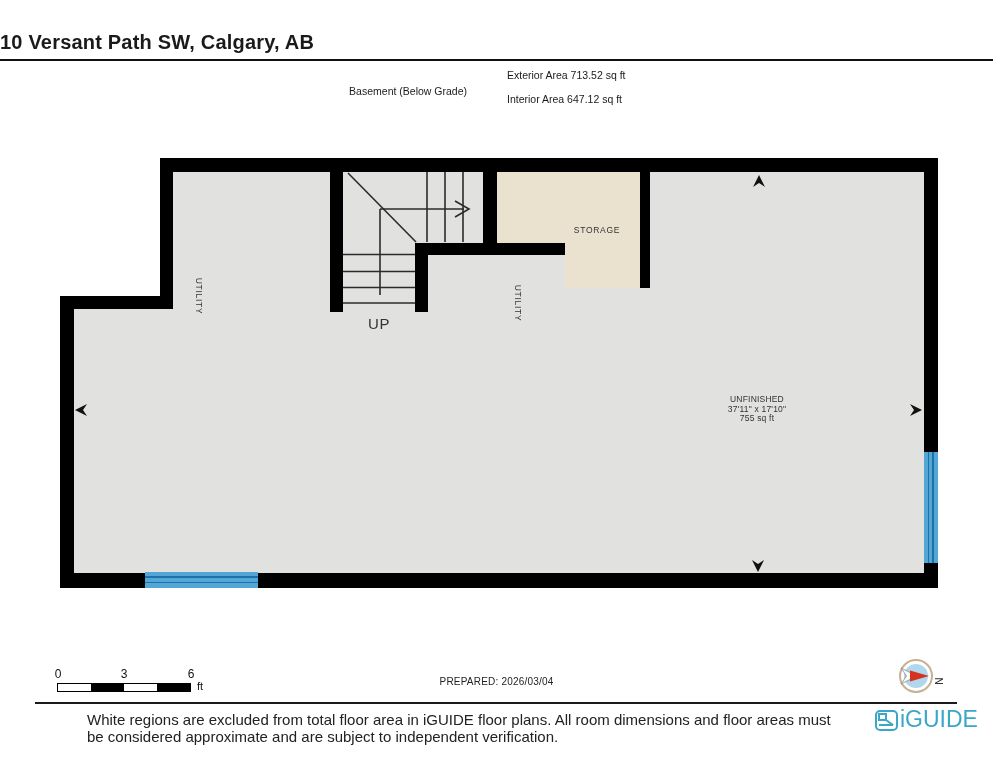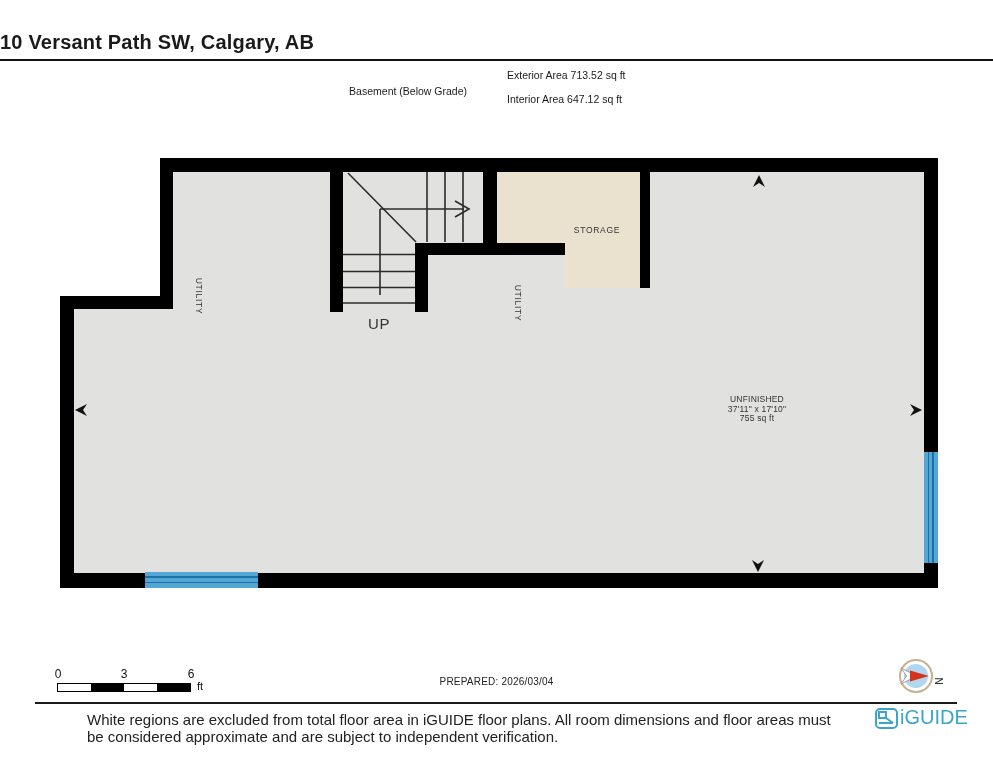--- a/index.html
+++ b/index.html
@@ -51,21 +51,21 @@
   #scale-unit{left:197px;top:680px;font-size:11px;color:#111;}
 
   #prepared{left:0;right:0;top:676px;text-align:center;font-size:10px;color:#222;letter-spacing:.2px;}
 
   
   #footer-rule{left:35px;top:702px;width:922px;height:2px;background:#1a1a1a;}
   #disclaimer{left:39px;top:711px;width:760px;font-size:15px;color:#222;margin-left:48px;}
   #logo{left:875px;top:706px;display:flex;align-items:center;}
   #logo-icon{width:23px;height:21px;border:2.5px solid #3ba6c8;border-radius:5px;box-sizing:border-box;position:relative;margin-right:2px;margin-top:2px;}
   #logo-icon svg{position:absolute;left:0;top:0;}
-  #logo-text{font-size:20px;color:#3ba6c8;letter-spacing:0px;}
+  #logo-text{font-size:23px;color:#3ba6c8;letter-spacing:0px;}
 </style>
 </head>
 <body>
 
 <div id="page">
 
   <div class="abs" id="title">10 Versant Path SW, Calgary, AB</div>
   <div class="abs" id="title-rule"></div>
   <div class="abs" id="floor-label">Basement (Below Grade)</div>
   <div class="abs" id="ext-area">Exterior Area 713.52 sq ft</div>

